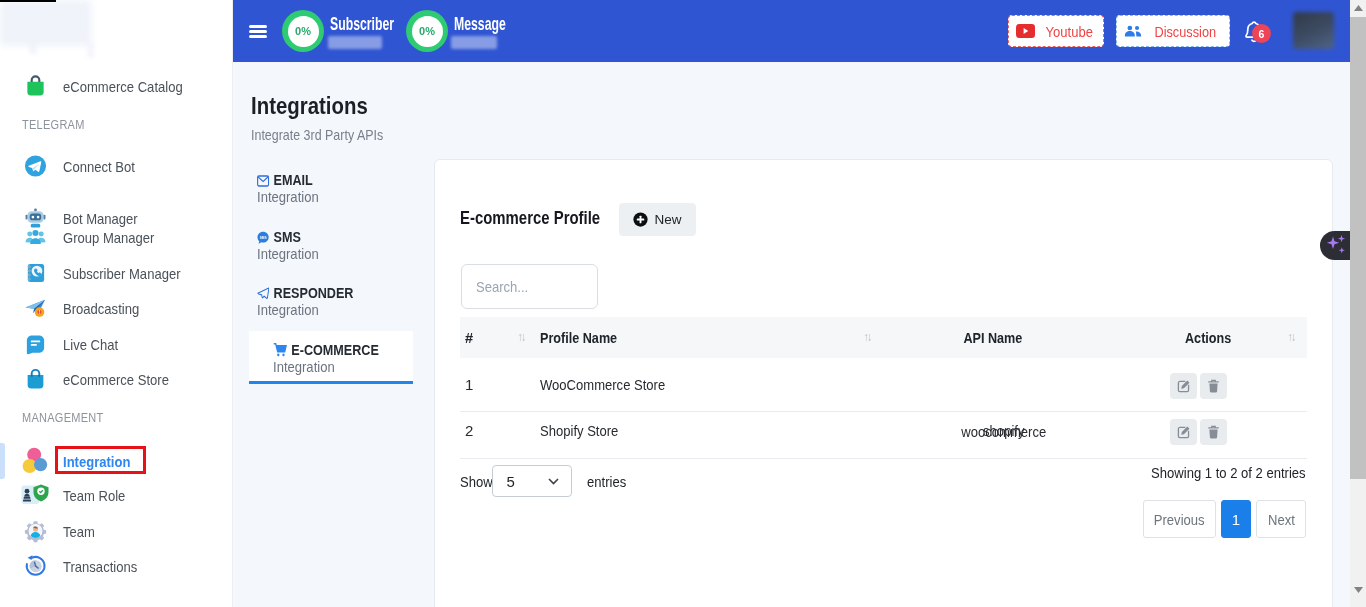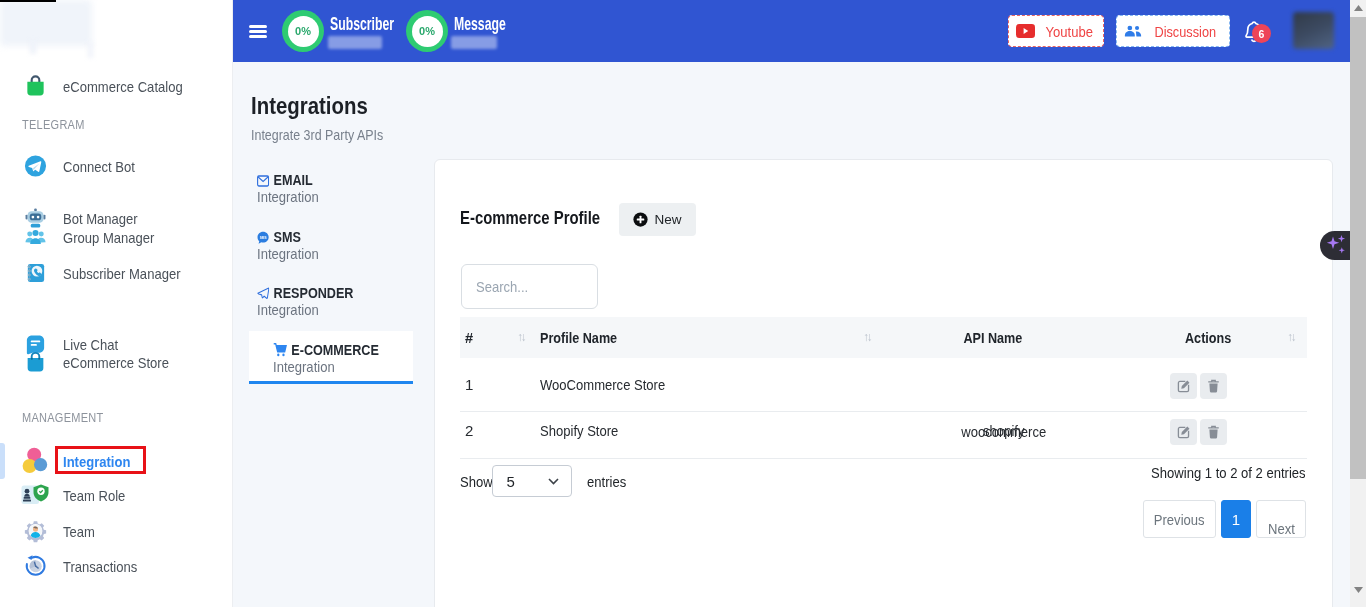--- a/index.html
+++ b/index.html
@@ -211,21 +211,21 @@
           <path d="M1 1l4.5 4.5L10 1" fill="none" stroke="#3c4248" stroke-width="1.6"></path>
         </svg>
       </span>
     <span class="sx" style="margin-left:15px;">entries</span>
   </div>
   <div class="pos" style="right:26px;top:304px;font-size:15px;color:#212529;transform:scaleX(0.87);transform-origin:100% 0;white-space:nowrap;">Showing 1 to 2 of 2 entries</div>
   <div class="pbtn" style="right:116px;width:73px;">
       <span class="sxc">Previous</span>
     </div>
   <div class="pbtn" style="right:81px;width:30px;background:#1a7fe8;border-color:#1a7fe8;color:#fff;">1</div>
-  <div class="pbtn" style="right:26px;width:50px;align-items:flex-end;">
+  <div class="pbtn" style="right:26px;width:50px;">
       <span class="sxc">Next</span>
     </div>
 </div>
 <div id="sidebar" class="abs">
   <div id="logoblur"></div>
   <div style="position:absolute;left:30px;top:40px;width:6px;height:14px;background:#eef2f9;filter:blur(2px)"></div>
   <div style="position:absolute;left:88px;top:42px;width:5px;height:16px;background:#f0f3fa;filter:blur(2px)"></div>
 
   <div class="sitem" style="top:71px;">
     <svg class="sicon" viewBox="0 0 24 24">
@@ -272,29 +272,40 @@
     <svg class="sicon" viewBox="0 0 24 24">
         <circle cx="6" cy="8.8" r="2.6" fill="#62c3e8"></circle>
         <circle cx="18" cy="8.8" r="2.6" fill="#62c3e8"></circle>
         <path d="M1.5 17.5c0-2.6 2-4.6 4.5-4.6 1.3 0 2.4.5 3.2 1.3A6471 6471 0 0 0 10.5 18l-9-.5z" fill="#62c3e8"></path>
         <path d="M22.5 17.5c0-2.6-2-4.6-4.5-4.6-1.3 0-2.4.5-3.2 1.3L13.5 18l9-.5z" fill="#62c3e8"></path>
         <circle cx="12" cy="7.8" r="3.2" fill="#35aade"></circle>
         <path d="M6.5 18.6c0-3 2.4-5.4 5.5-5.4s5.5 2.4 5.5 5.4v.6h-11v-.6z" fill="#35aade"></path>
       </svg>
     <div class="slabel">Group Manager</div>
   </div>
+  <div class="sitem" style="top:293px;">
+    <svg class="sicon" viewBox="0 0 24 24">
+        <path d="M1.5 11.5L22 3.5l-7 13.5-4.5-4.2-9-1.3z" fill="#3a86d8"></path>
+        <path d="M22 3.5L10.5 12.8l-1 4.7 2.5-3.2L22 3.5z" fill="#1e5fae"></path>
+        <path d="M1.5 11.5l9 1.3L22 3.5 1.5 11.5z" fill="#7cc0ea"></path>
+        <circle cx="16.2" cy="16.2" r="5" fill="#f6a21a"></circle>
+        <circle cx="16.2" cy="16.2" r="2.1" fill="#e8493c"></circle>
+        <text x="16.2" y="18" font-size="5" font-weight="bold" fill="#fff" text-anchor="middle" font-family="Liberation Sans">!</text>
+      </svg>
+    <div class="slabel">Broadcasting</div>
+  </div>
   <div class="sitem" style="top:329px;">
     <svg class="sicon" viewBox="0 0 24 24">
         <path d="M3 8.2C3 5.3 5.3 3 8.2 3h7.6C18.7 3 21 5.3 21 8.2v7.6c0 2.9-2.3 5.2-5.2 5.2H9l-4.5 1.6c-.9.35-1.5-.2-1.5-1.1V8.2z" fill="#2ba1e0"></path>
         <rect x="7" y="8.4" width="10" height="1.9" rx="0.95" fill="#fff"></rect>
         <rect x="7" y="12" width="6.5" height="1.9" rx="0.95" fill="#fff"></rect>
       </svg>
     <div class="slabel">Live Chat</div>
   </div>
-  <div class="sitem" style="top:347px;">
+  <div class="sitem" style="top:364px;">
     <svg class="sicon" viewBox="0 0 24 24">
         <path d="M8 9V6.5a4 4 0 0 1 8 0V9" fill="none" stroke="#1386bd" stroke-width="2"></path>
         <path d="M3.8 7.8h16.4v10.4a3.6 3.6 0 0 1-3.6 3.6H7.4a3.6 3.6 0 0 1-3.6-3.6V7.8z" fill="#1b9cd3"></path>
         <circle cx="8.2" cy="8.6" r="1" fill="#0d6e96"></circle>
         <circle cx="15.8" cy="8.6" r="1" fill="#0d6e96"></circle>
       </svg>
     <div class="slabel">eCommerce Store</div>
   </div>
   <div class="shead" style="top:411px;">MANAGEMENT</div>
   <div style="position:absolute;left:0;top:443px;width:5px;height:36px;background:#cadffa;border-radius:0 3px 3px 0;"></div>

